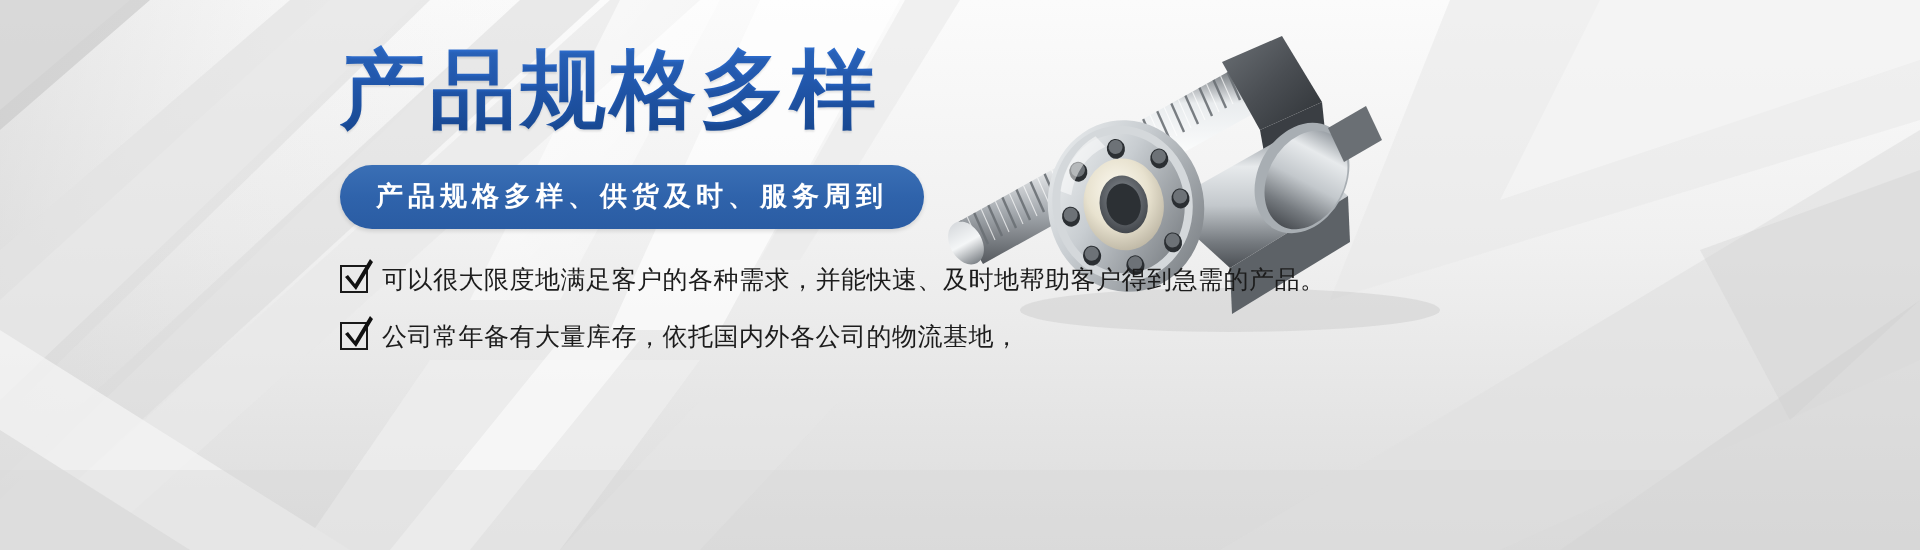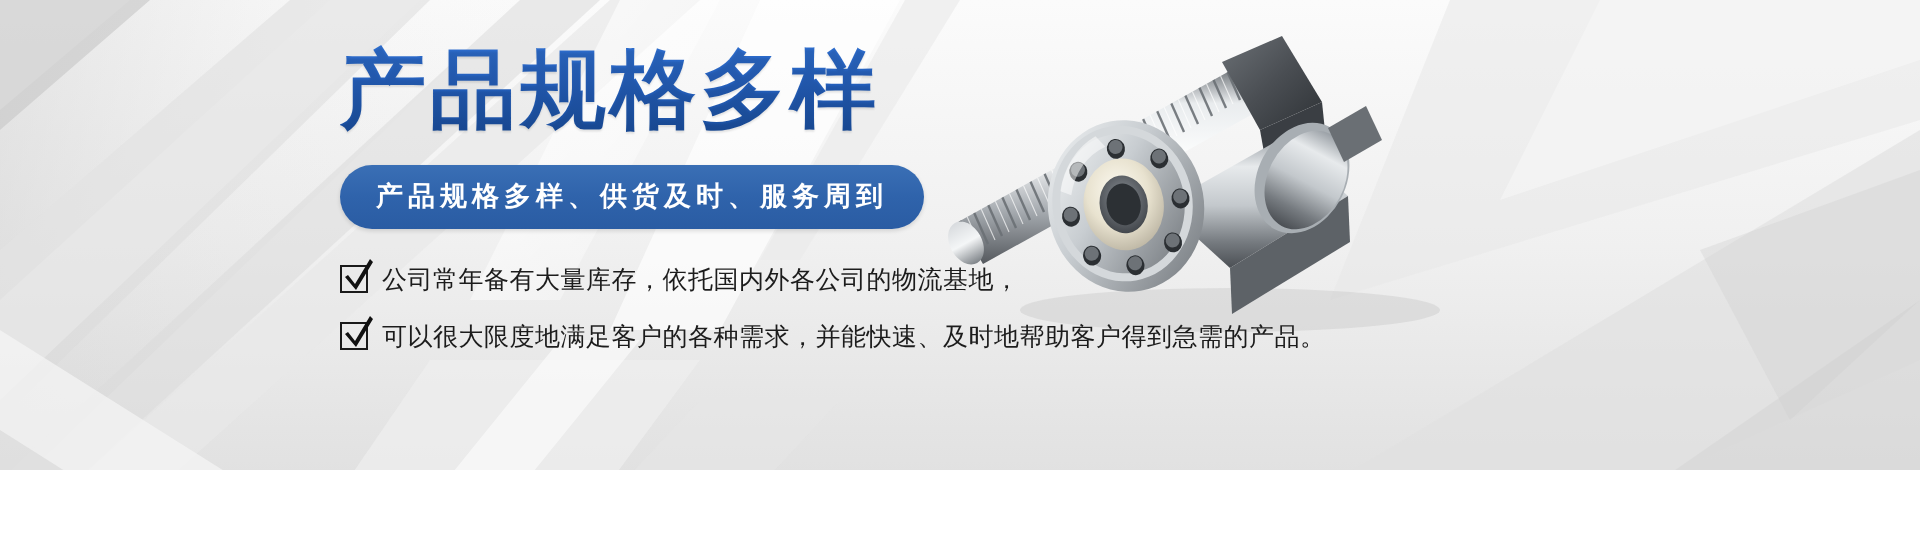--- a/index.html
+++ b/index.html
@@ -7,21 +7,21 @@
     padding: 0;
     background: #ffffff;
   }
   body {
     font-family: "Liberation Sans", "DejaVu Sans", sans-serif;
   }
 
   .banner {
     position: relative;
     width: 1920px;
-    height: 470px;
+    height: 550px;
     overflow: hidden;
     background: linear-gradient(180deg, #fafafa 0%, #f2f2f2 30%, #ededed 55%, #e4e4e4 78%, #dcdcdc 100%);
   }
 
   
   .facets { position: absolute; inset: 0; overflow: hidden; }
   .facets svg { position: absolute; inset: 0; display: block; }
 
   
   .content {
@@ -322,28 +322,28 @@
     <div class="pill">产品规格多样、供货及时、服务周到</div>
 
     <div class="bullets">
 
       <div class="bullet">
         <span class="check-box">
           <svg viewBox="0 0 30 34" aria-hidden="true">
             <path d="M4 18 L11 27 L26 2 L29 5 L12 33 L1 20 Z" fill="#111111"></path>
           </svg>
         </span>
-        <span class="bullet-text">公司常年备有大量库存，依托国内外各公司的物流基地，</span>
+        <span class="bullet-text">可以很大限度地满足客户的各种需求，并能快速、及时地帮助客户得到急需的产品。</span>
       </div>
 
       <div class="bullet">
         <span class="check-box">
           <svg viewBox="0 0 30 34" aria-hidden="true">
             <path d="M4 18 L11 27 L26 2 L29 5 L12 33 L1 20 Z" fill="#111111"></path>
           </svg>
         </span>
-        <span class="bullet-text">可以很大限度地满足客户的各种需求，并能快速、及时地帮助客户得到急需的产品。</span>
+        <span class="bullet-text">公司常年备有大量库存，依托国内外各公司的物流基地，</span>
       </div>
 
     </div>
   </div>
 
 </div>
 
 </body></html>

